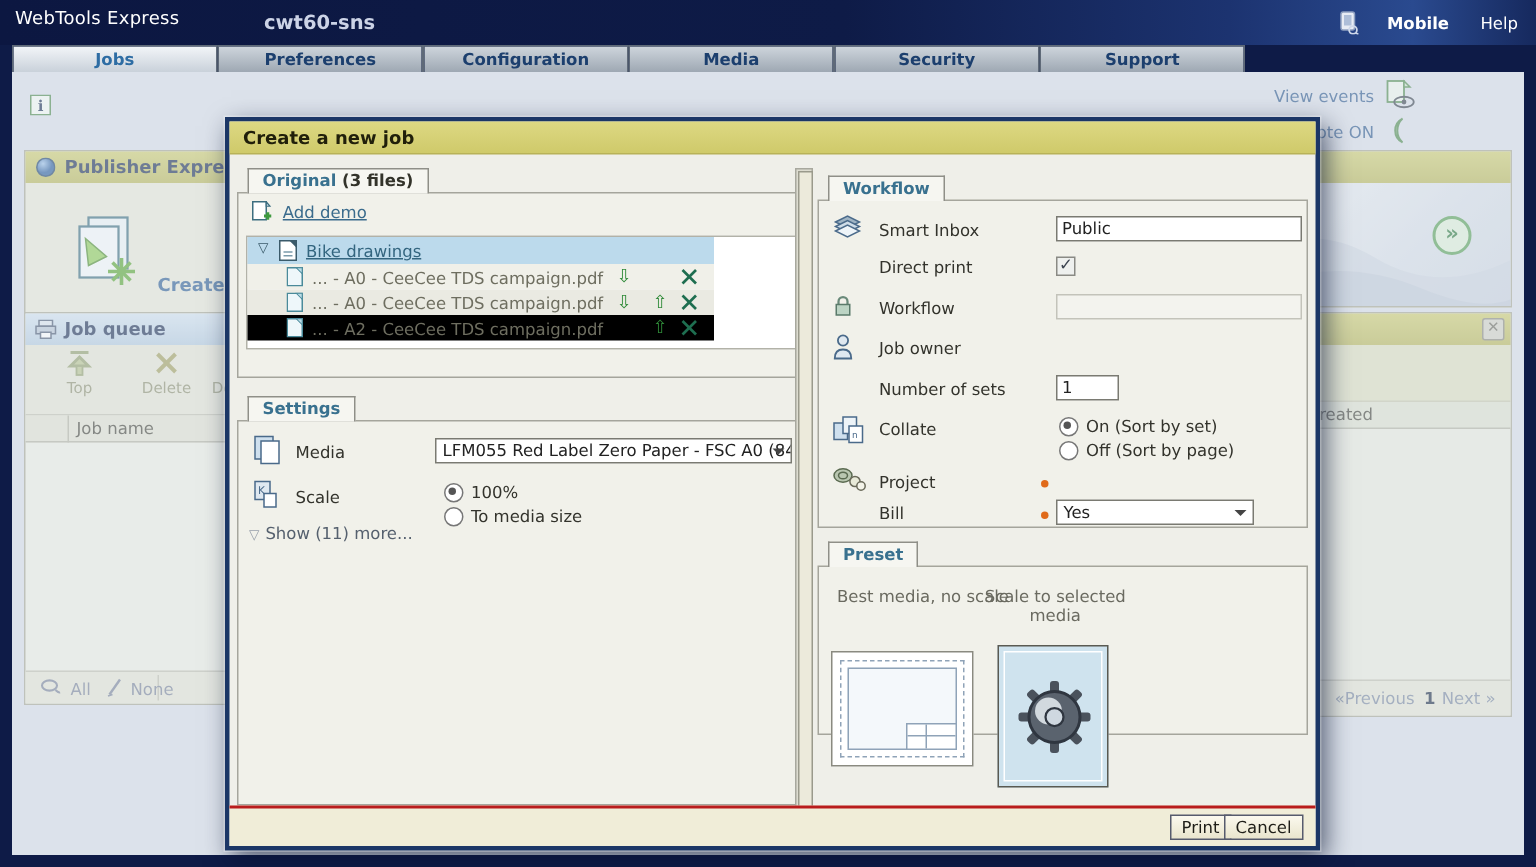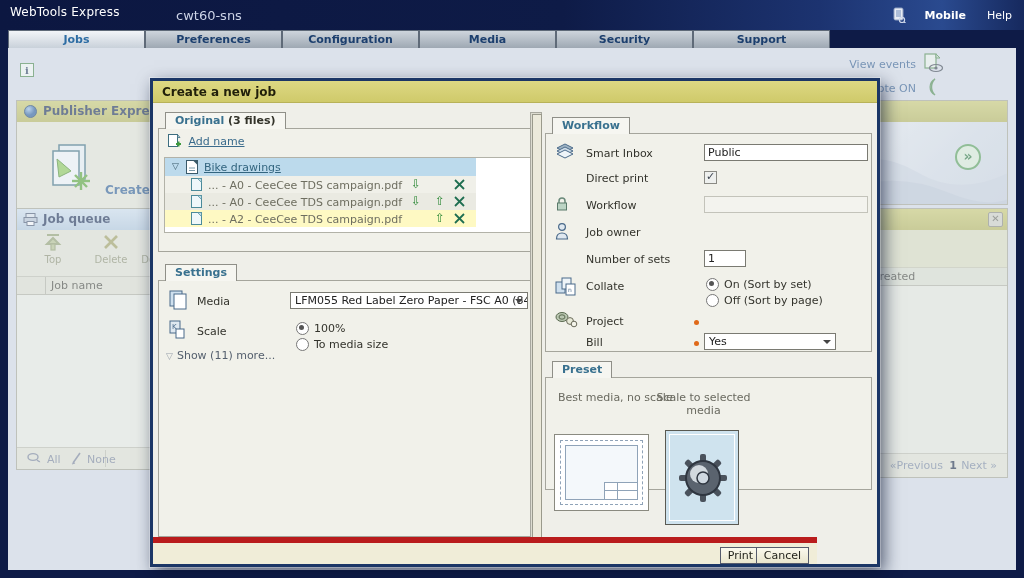--- a/index.html
+++ b/index.html
@@ -8,21 +8,21 @@
     background:#0e1b47;
     font-family:"DejaVu Sans","Liberation Sans",sans-serif;
     font-size:11px;color:#333;
   }
   .abs{position:absolute}
 
   
   #header{left:0;top:0;width:1024px;height:30px;
     background:linear-gradient(90deg,#0c1741 0%,#0e1b47 55%,#1c3370 80%,#2a4a8f 92%,#16295e 100%);}
   #app-title{left:10px;top:5px;color:#fff;font-size:12px;font-weight:normal;letter-spacing:.2px}
-  #host-name{left:176px;top:8px;color:#ccd3e6;font-size:13px;font-weight:normal}
+  #host-name{left:176px;top:8px;color:#ccd3e6;font-size:13px;font-weight:bold}
   #mobile-link{right:58px;top:9px;color:#fff;font-weight:bold;cursor:pointer}
   #help-link{right:12px;top:9px;color:#fff;font-weight:normal;cursor:pointer}
   #mobile-icon{right:118px;top:7px}
 
   
   .tab{top:30px;height:18px;line-height:17px;text-align:center;font-weight:bold;
     box-sizing:border-box;border:1px solid #5f6a78;border-bottom:none;
     background:linear-gradient(#ced5dc,#9ea8b3);color:#1c3f6e;cursor:pointer}
   .tab.active{background:linear-gradient(#f2f5f8,#c9d1da);color:#2e6da4}
 
@@ -91,21 +91,21 @@
   #sec-original-tab{left:12px;top:9px}
   #sec-original{left:5px;top:25px;width:380px;height:124px}
   #add-file{left:8px;top:5px;cursor:pointer}
   #add-file .link{color:#3a6b8c;text-decoration:underline;margin-left:4px}
   #orig-list{left:5px;top:28px;width:368px;height:76px;background:#fff;border:1px solid #b2b2a8;box-sizing:border-box}
   .tree-row{left:0;width:311px;height:18px;cursor:pointer}
   #row-group{top:0;background:#bcdaec}
   .file-row{height:17px}
   #row-f0{top:18px;background:#f0f0e9}
   #row-f1{top:35px;background:#eaeae2}
-  #row-f2{top:52px;background:#fef9c3}
+  #row-f2{top:52px;background:#000000}
   .expander{left:7px;top:3px;color:#3a5a6a;font-size:9px}
   .g-doc{left:21px;top:2px}
   .g-name{left:39px;top:3px;color:#33657f;text-decoration:underline}
   .f-doc{left:26px;top:2px}
   .f-name{left:43px;top:3px;color:#6e6e60}
   .f-down{left:246px;top:1px;color:#2f8a38;font-size:12px;cursor:pointer}
   .f-up{left:270px;top:1px;color:#2f8a38;font-size:12px;cursor:pointer}
   .f-x{left:289px;top:3px;cursor:pointer}
 
   
@@ -146,21 +146,21 @@
   #thumb-landscape{left:8px;top:56px;width:95px;height:77px;background:#fff;border:1px solid #8a8a80;box-sizing:border-box;cursor:pointer}
   #tl-frame{position:absolute;left:5px;top:5px;right:5px;bottom:5px;border:1px dashed #8fa3b8}
   #tl-inner{position:absolute;left:10px;top:10px;right:10px;bottom:10px;border:1px solid #8fa3b8;background:#f4f8fb}
   #tl-block{position:absolute;right:10px;bottom:10px;width:32px;height:16px;border:1px solid #8fa3b8;background:#fff}
   #tl-block i{position:absolute;left:0;right:0;top:7px;border-top:1px solid #8fa3b8}
   #tl-block b{position:absolute;top:0;bottom:0;left:12px;border-left:1px solid #8fa3b8}
   #thumb-portrait{left:119px;top:52px;width:74px;height:95px;background:#cfe3ee;border:1px solid #5a5a52;box-sizing:border-box;cursor:pointer}
   #tp-inner{position:absolute;left:3px;top:3px;right:3px;bottom:3px;border:1px solid #fff}
 
   
-  #modal-footer{left:0;top:434px;width:664px;height:27px;background:#f0edd8;border-top:6px solid #b91c1c;box-sizing:border-box}
+  #modal-footer{left:0;top:434px;width:724px;height:27px;background:#f0edd8;border-top:2px solid #b91c1c;box-sizing:border-box}
   .btn{position:absolute;top:4px;height:17px;line-height:15px;padding:0 7px;background:linear-gradient(#fbf9ee,#e9e5cd);
     border:1px solid #565b6d;color:#1e1e18;text-align:center;cursor:pointer;box-sizing:border-box}
   #btn-print{right:56px}
   #btn-cancel{right:8px}
 
   a{cursor:pointer}
   svg{display:block}
 </style>
 </head>
 <body>
@@ -351,21 +351,21 @@
     <div class="abs sec-box" id="sec-original">
       <span class="abs" id="add-file">
         <svg width="14" height="14" viewBox="0 0 14 14" style="display:inline-block;vertical-align:-3px">
             <rect x="1.5" y="0.5" width="9" height="12" fill="#fff" stroke="#3d6e80"></rect>
             <polygon points="10.5,0.5 10.5,3.5 13,3.5" fill="#cfe0e8" stroke="#3d6e80" stroke-width=".8"></polygon>
             <g stroke="#3f9a3f" stroke-width="2">
               <line x1="9" y1="10" x2="14" y2="10"></line>
               <line x1="11.5" y1="7.5" x2="11.5" y2="12.5"></line>
             </g>
           </svg>
-        <span class="link">Add name</span>
+        <span class="link">Add demo</span>
       </span>
       <div class="abs" id="orig-list">
         <div class="abs tree-row" id="row-group">
           <span class="abs expander">▽</span>
           <span class="abs g-doc">
             <svg width="12" height="14" viewBox="0 0 12 14">
                 <rect x="0.5" y="0.5" width="11" height="13" fill="#fff" stroke="#3a5a6a"></rect>
                 <polygon points="7,0.5 11.5,5 11.5,0.5" fill="#3a5a6a"></polygon>
                 <line x1="3" y1="8" x2="9" y2="8" stroke="#7a9aaa"></line>
                 <line x1="3" y1="10.5" x2="9" y2="10.5" stroke="#7a9aaa"></line>

